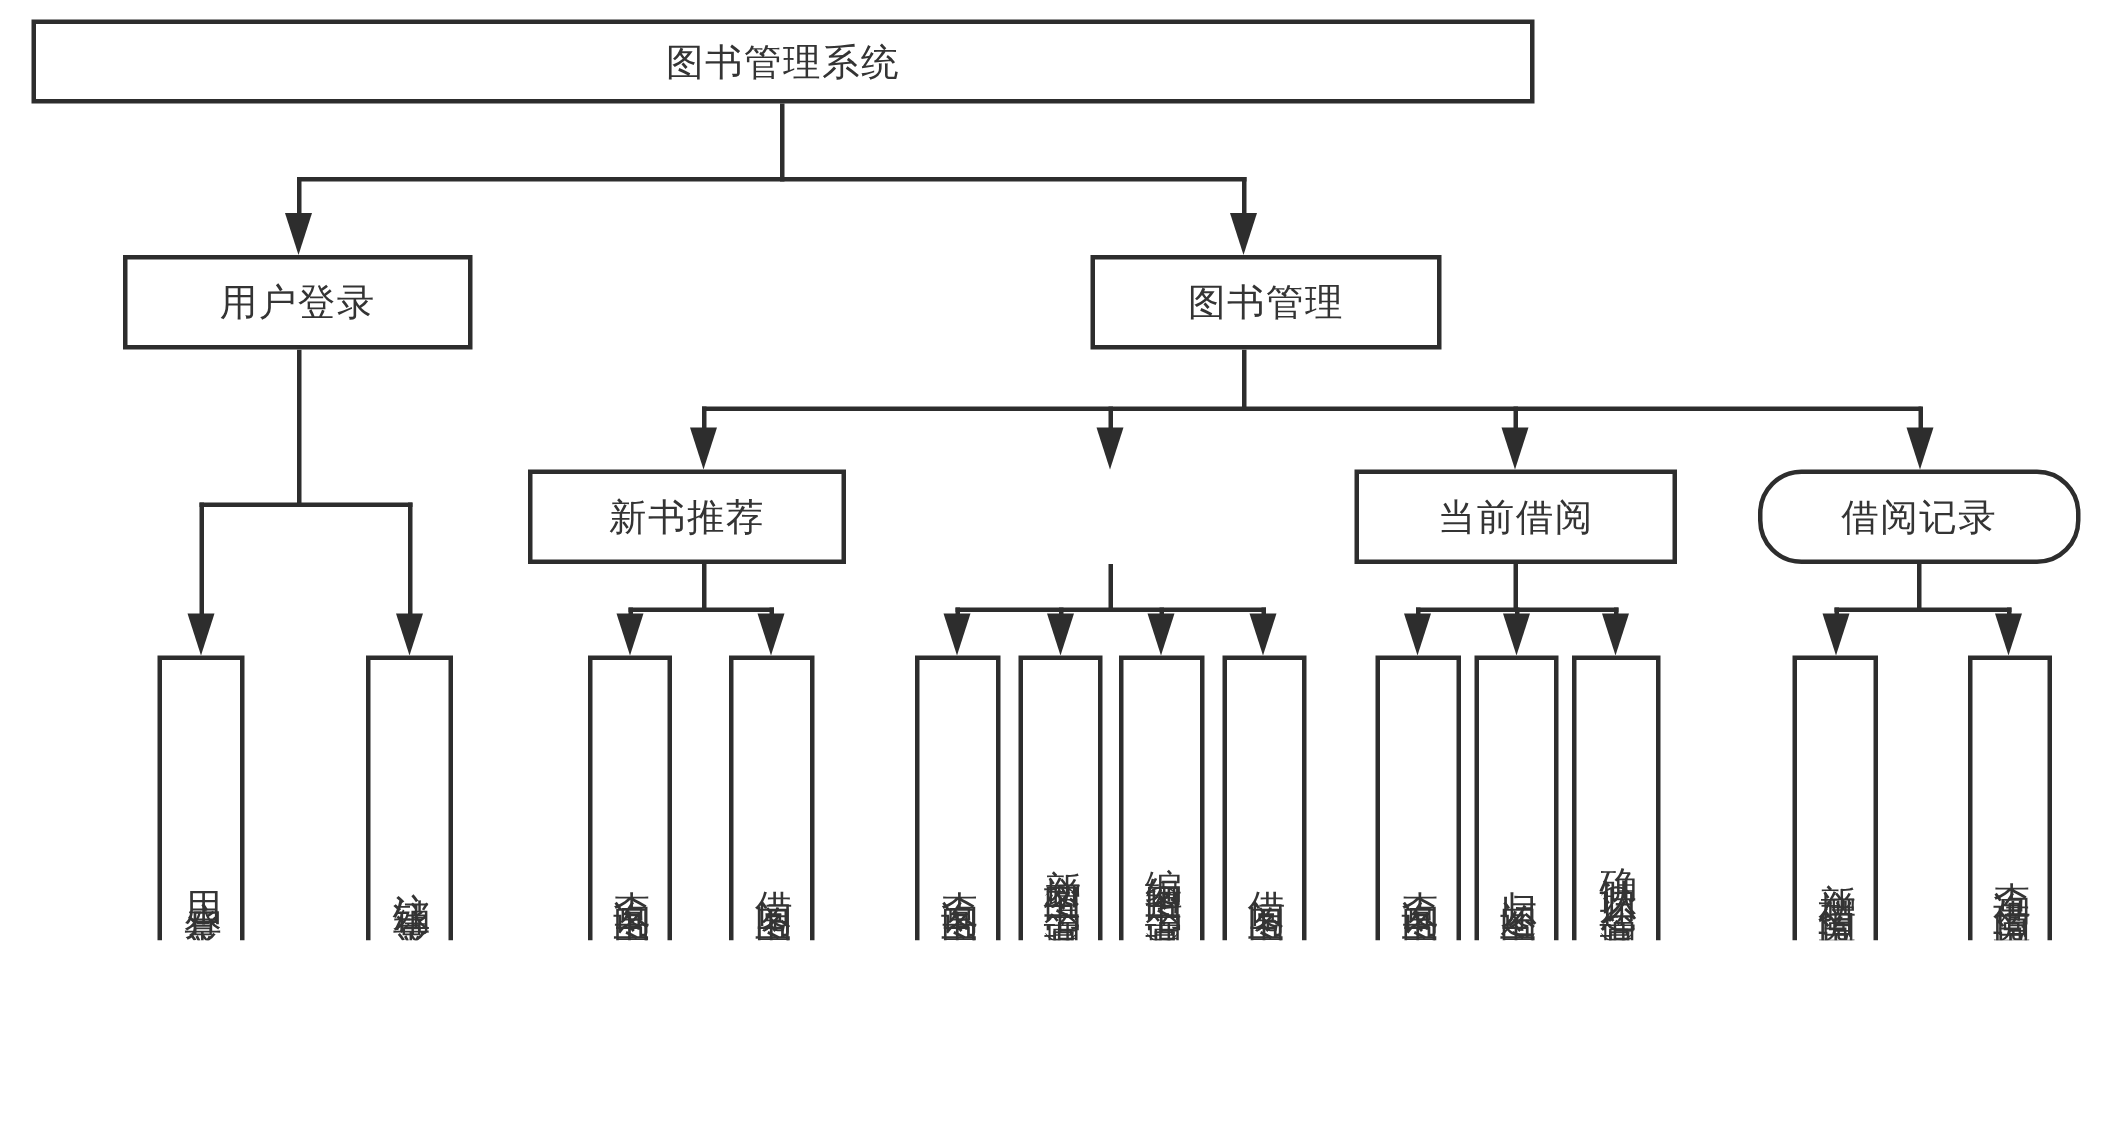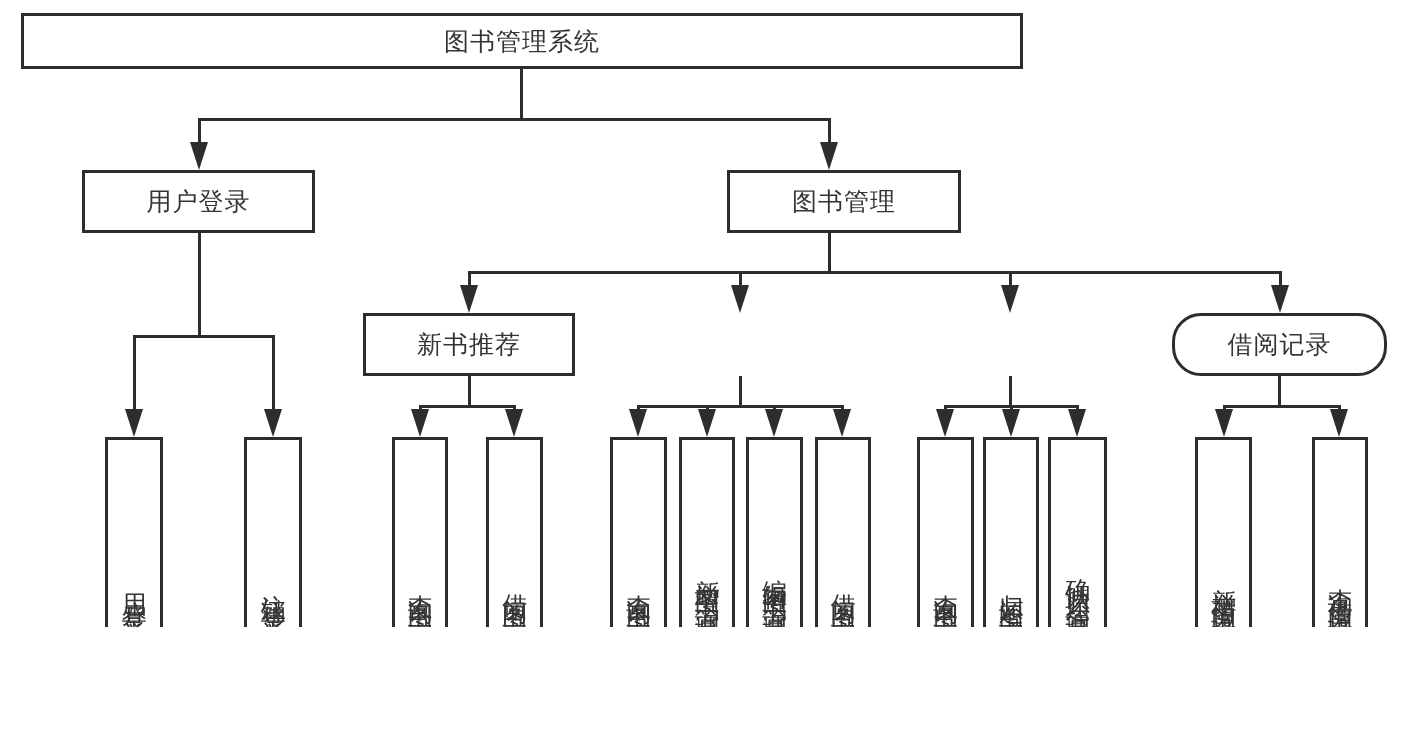--- a/index.html
+++ b/index.html
@@ -90,22 +90,25 @@
   <div class="hline" style="left:468px; top:271px; width:813px; height:3px;"></div>
   <div class="vline" style="left:468px; top:271px; width:3px; height:16px;"></div>
   <div class="arrow" style="left:460px; top:285px;"></div>
   <div class="vline" style="left:739px; top:271px; width:3px; height:16px;"></div>
   <div class="arrow" style="left:731px; top:285px;"></div>
   <div class="vline" style="left:1009px; top:271px; width:3px; height:16px;"></div>
   <div class="arrow" style="left:1001px; top:285px;"></div>
   <div class="vline" style="left:1279px; top:271px; width:3px; height:16px;"></div>
   <div class="arrow" style="left:1271px; top:285px;"></div>
 
-  <div class="node" style="left:363px; top:313px; width:212px; height:63px;">
+  <div class="node" style="left:352px; top:313px; width:212px; height:63px;">
     <span>新书推荐</span>
+  </div>
+  <div class="node" style="left:903px; top:313px; width:215px; height:63px;">
+    <span>当前借阅</span>
   </div>
   <div class="node" style="left:1172px; top:313px; width:215px; height:63px;border-radius:29px;">
     <span>借阅记录</span>
   </div>
 
   <div class="vline" style="left:468px; top:376px; width:3px; height:32px;"></div>
   <div class="hline" style="left:419px; top:405px; width:97px; height:3px;"></div>
   <div class="vline" style="left:419px; top:405px; width:3px; height:8px;"></div>
   <div class="arrow" style="left:411px; top:409px;"></div>
   <div class="vline" style="left:513px; top:405px; width:3px; height:8px;"></div>

